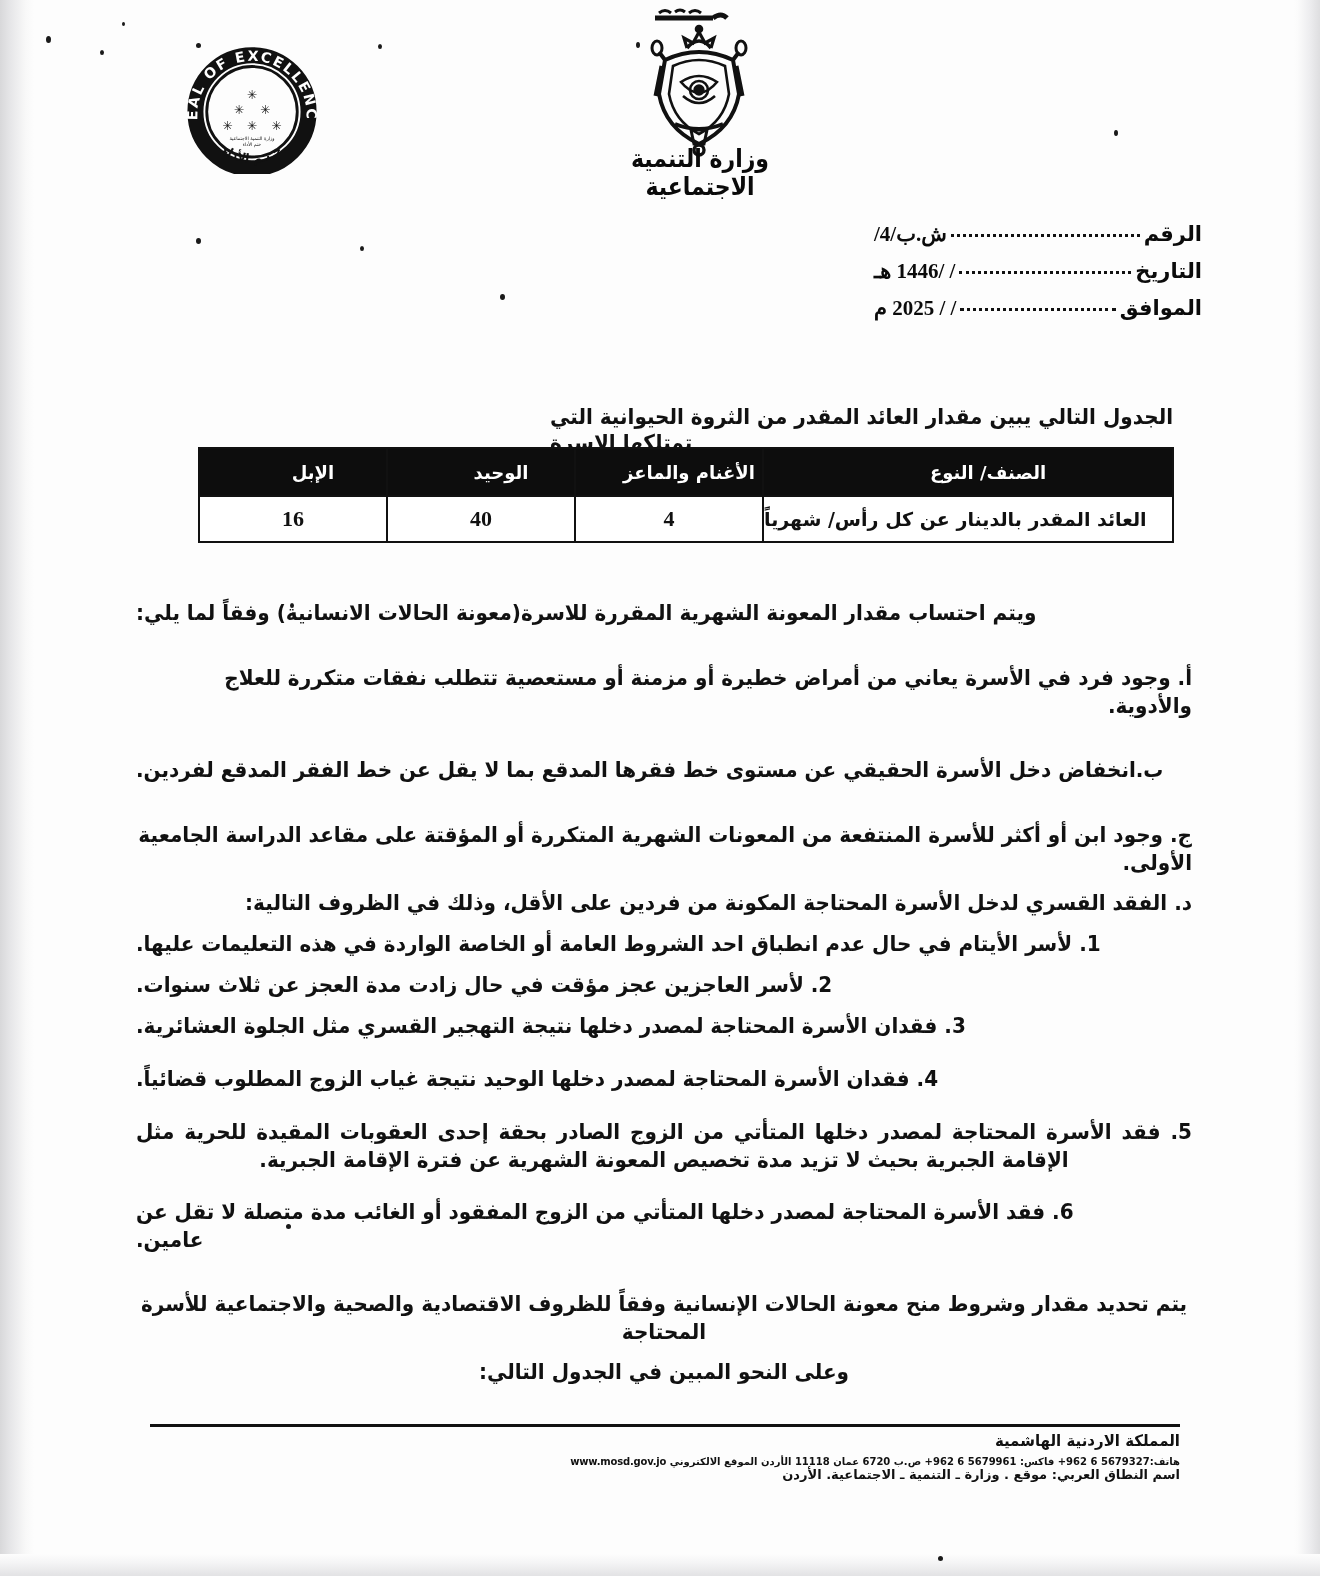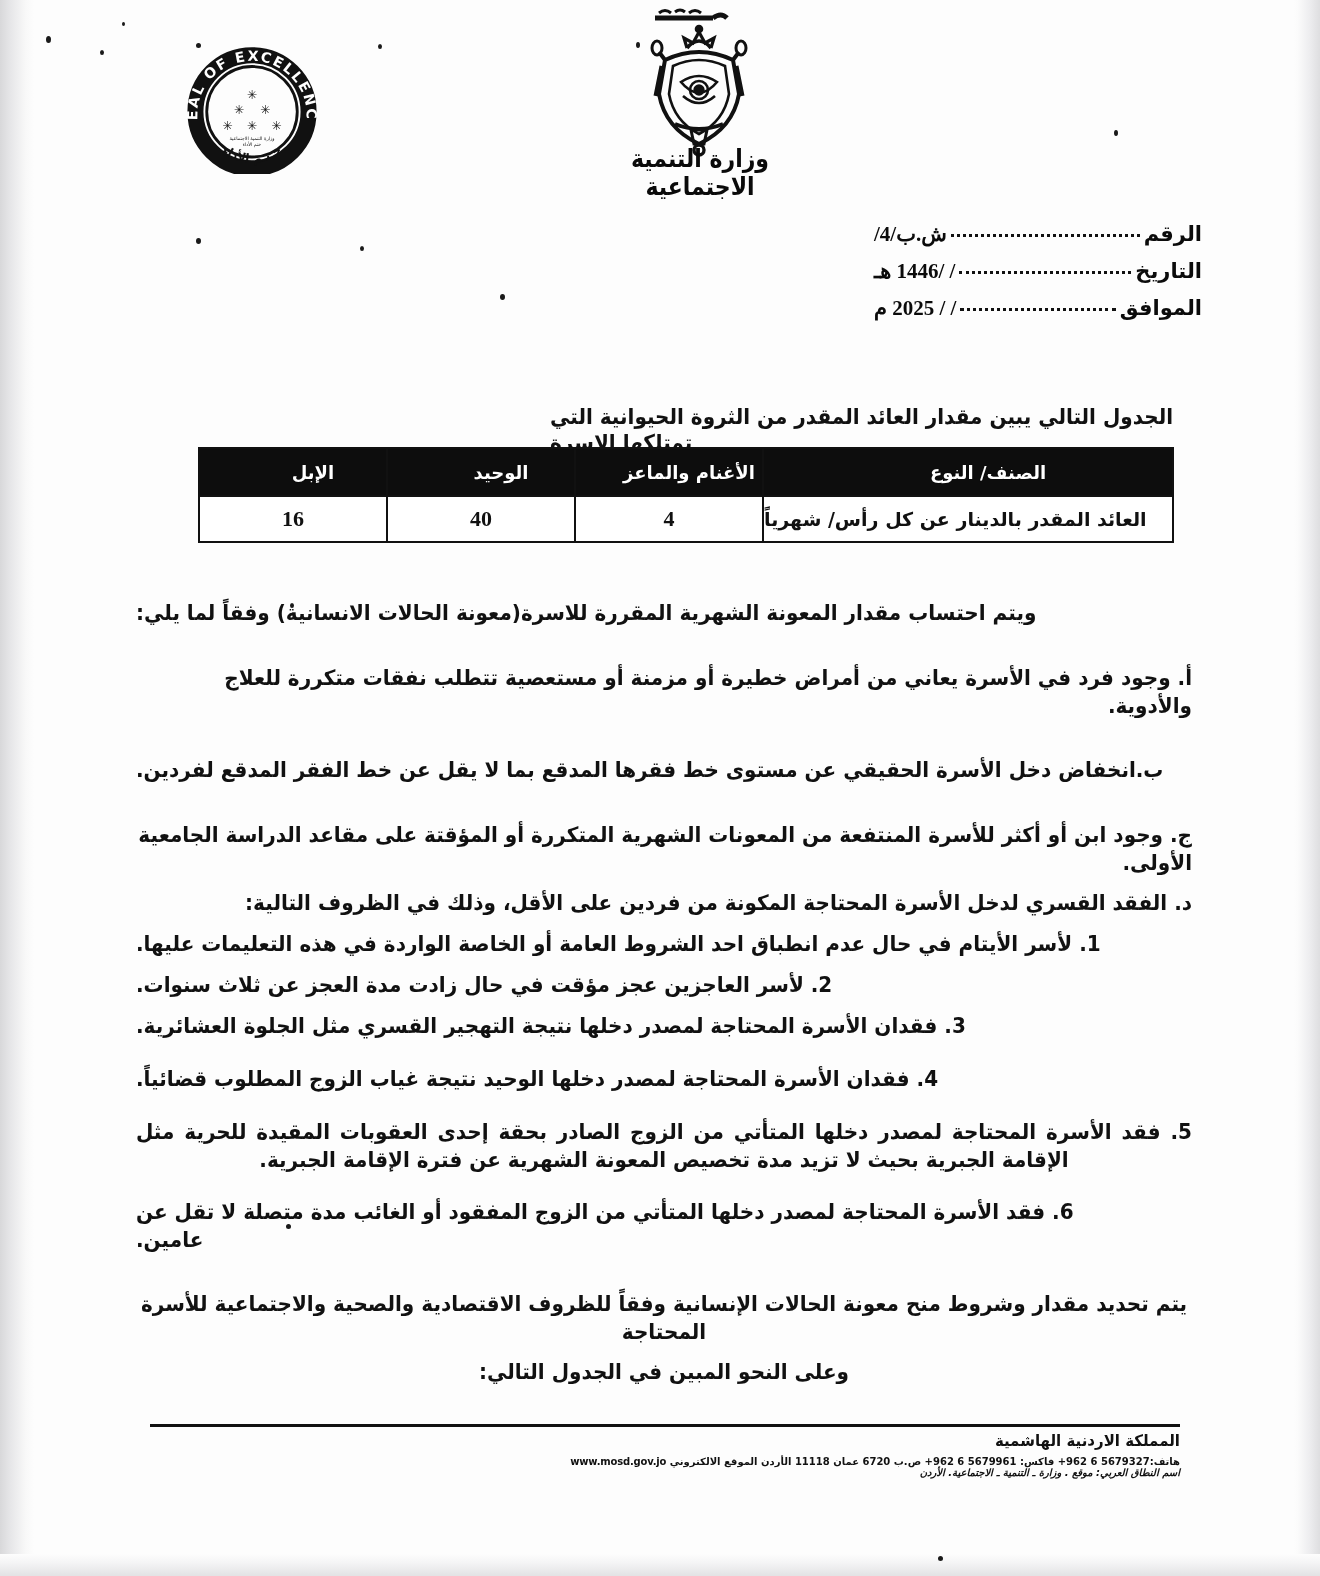--- a/index.html
+++ b/index.html
@@ -137,21 +137,21 @@
   .footer-rule{
     position:absolute;left:150px;right:140px;top:1424px;
     border-top:3px solid #111;
   }
   .footer{
     position:absolute;left:150px;right:140px;top:1432px;
     text-align:right;color:#111;font-weight:bold;
   }
   .f1{font-size:15px;margin-bottom:6px;transform:scaleY(1.05);}
   .f2{font-size:10px;letter-spacing:-.2px;}
-  .f3{font-size:10px;font-style:italic;}
+  .f3{font-size:13px;}
   .lat{font-family:"Liberation Serif","DejaVu Serif",serif;margin-left:32px;}
 
   
   .speck{position:absolute;background:#1a1a1a;border-radius:50%;}
 </style>
 </head>
 <body>
 
 <div class="page">
 

